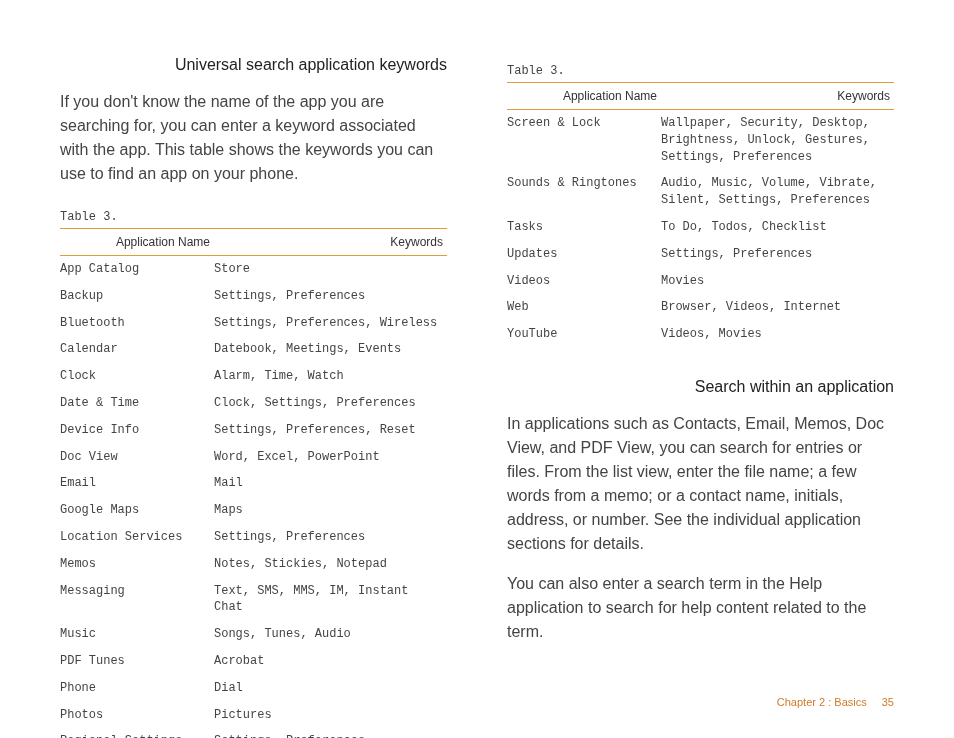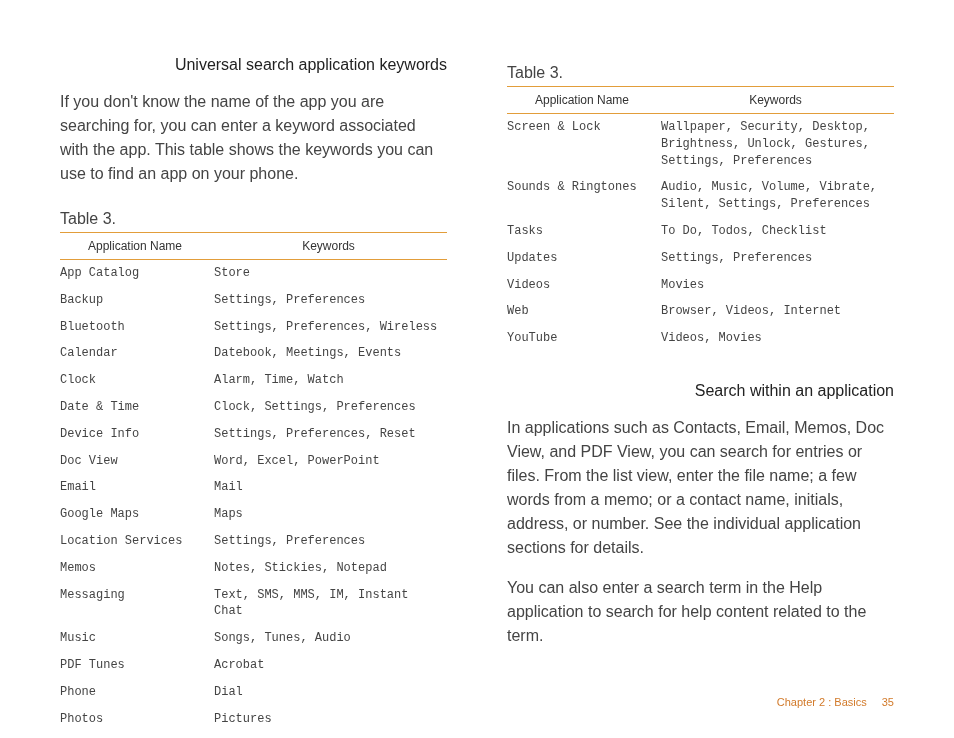--- a/index.html
+++ b/index.html
@@ -31,32 +31,33 @@
     margin: 0 0 16px 0;
     text-align: right;
   }
   p {
     font-size: 16px;
     line-height: 1.5;
     color: #444;
     margin: 0 0 16px 0;
   }
   .tbl-caption {
-    font-size: 16px;
+    font-size: 12px;
     color: #444;
     margin-bottom: 4px;
     padding-top: 8px;
+    font-family: Liberation Mono, monospace;
   }
   table {
     width: 100%;
     border-collapse: collapse;
     font-size: 12px;
   }
   thead th {
-    text-align: center;
+    text-align: right;
     font-weight: 400;
     color: #333;
     padding: 6px 4px 6px 0;
     border-top: 1px solid #e29d3a;
     border-bottom: 1px solid #e29d3a;
   }
   tbody td {
     padding: 5px 4px 5px 0;
     vertical-align: top;
     color: #444;

